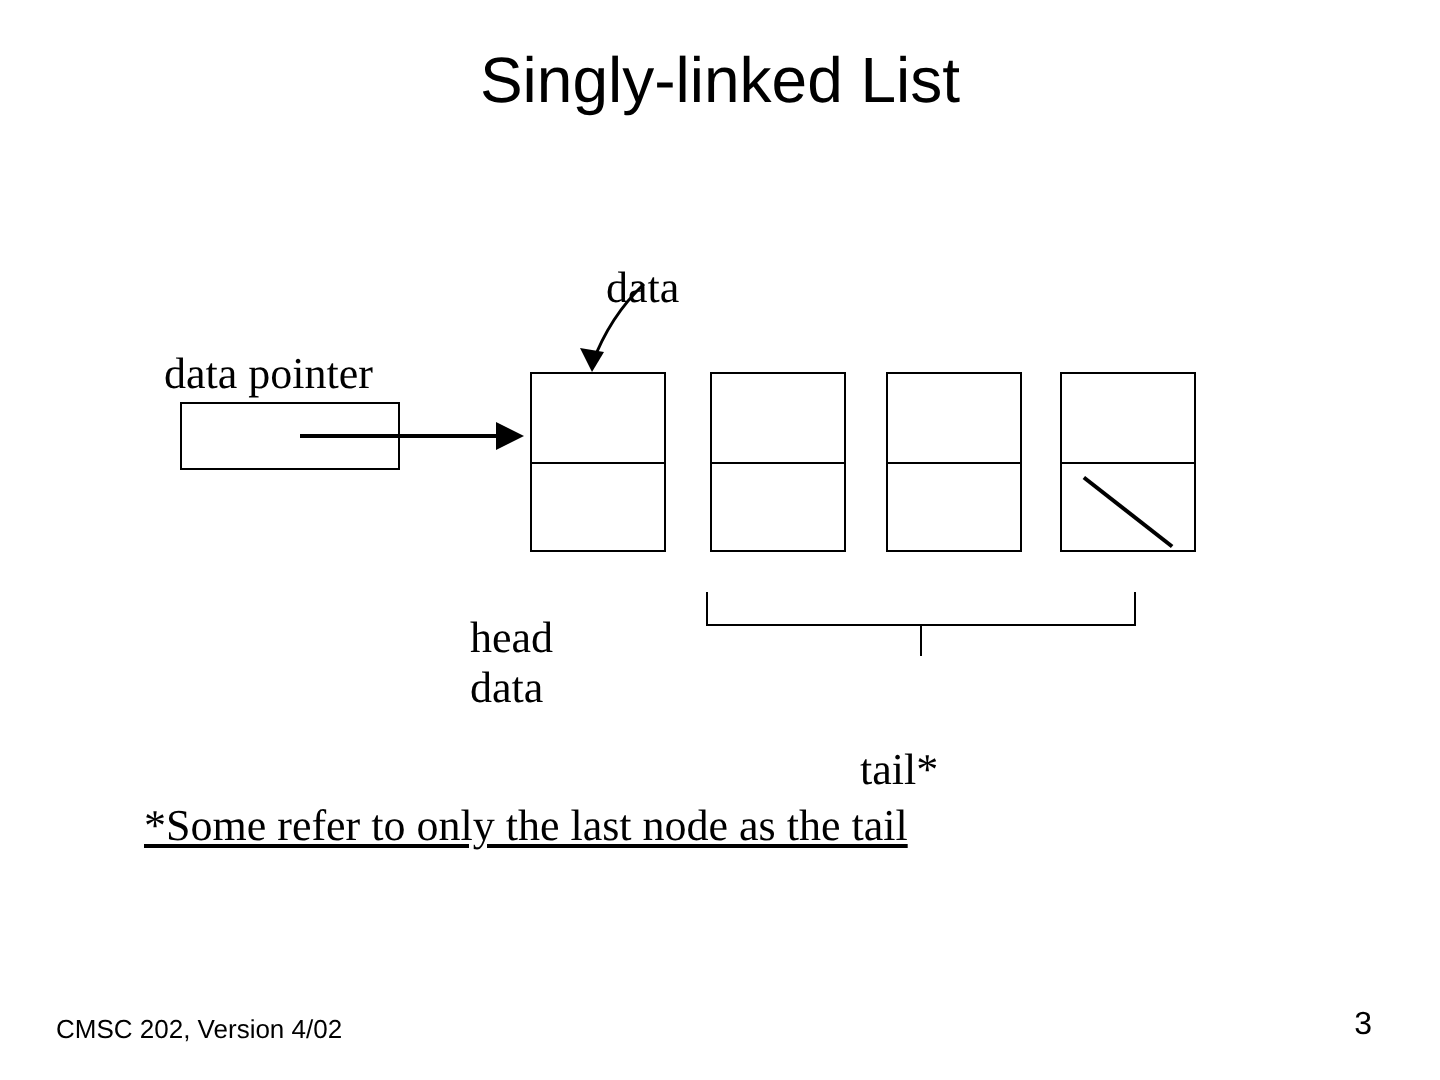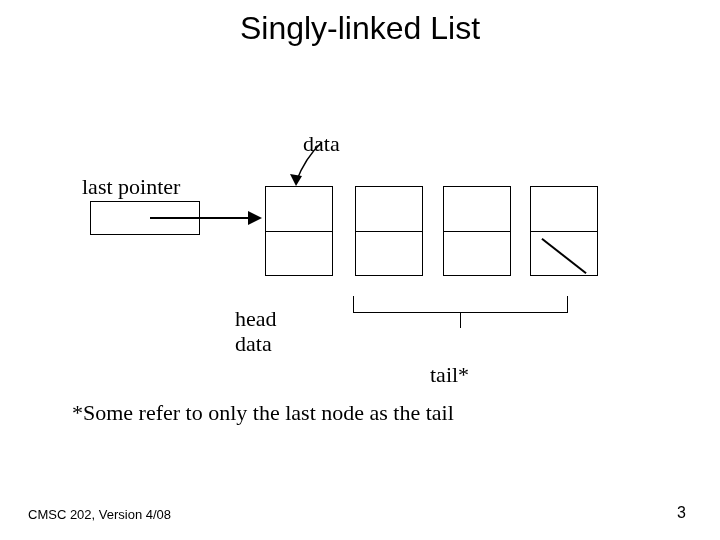--- a/index.html
+++ b/index.html
@@ -10,21 +10,21 @@
     height: 540px;
     background: #fff;
     font-family: Arial, Helvetica, sans-serif;
     color: #000;
     position: relative;
     overflow: hidden;
   }
   .title {
     font-size: 32px;
     text-align: center;
-    margin-top: 10px;
+    margin-top: 22px;
     font-weight: normal;
   }
   .label {
     position: absolute;
     font-family: "Times New Roman", Times, serif;
     font-size: 22px;
     margin-top: 16px;
   }
   .footnote {
     position: absolute;
@@ -102,24 +102,24 @@
     width: 720px; height: 540px;
     pointer-events: none;
   }
 </style>
 </head>
 <body>
 
 <h1 class="title">Singly-linked List</h1>
 
 <div class="label" style="left:303px; top:115px;">data</div>
-<div class="label" style="left:82px; top:158px;">last pointer</div>
+<div class="label" style="left:82px; top:158px;">data pointer</div>
 <div class="label" style="left:235px; top:290px; white-space:pre-line; line-height:1.15;">head
 data</div>
-<div class="label" style="left:430px; top:346px;">tail*</div>
+<div class="label" style="left:430px; top:356px;">tail*</div>
 
 <div class="box" style="left:90px; top:201px; width:110px; height:34px;"></div>
 
 <div class="arrow-shaft" style="left:150px; top:217px; width:100px;"></div>
 <div class="arrow-head-right" style="left:248px; top:211px;"></div>
 
 <div class="node" style="left:265px; top:186px;">
     <div class="divider"></div>
   </div>
 <div class="node" style="left:355px; top:186px;">
@@ -137,16 +137,16 @@
 <svg class="overlay">
   <path d="M 322 142 Q 305 158 296 182" stroke="#000" stroke-width="1.5" fill="none"></path>
   <polygon points="296,186 290,174 302,176" fill="#000"></polygon>
 </svg>
 
 <div class="bracket-v" style="left:353px; top:296px; height:16px;"></div>
 <div class="bracket-v" style="left:567px; top:296px; height:16px;"></div>
 <div class="bracket-h" style="left:353px; top:312px; width:215px;"></div>
 <div class="bracket-v" style="left:460px; top:312px; height:16px;"></div>
 
-<div class="footnote" style="left:72px; top:400px;">*Some refer to only the last node as the tail</div>
+<div class="footnote" style="left:72px; top:400px;text-decoration:underline;">*Some refer to only the last node as the tail</div>
 
-<div class="footer-left">CMSC 202, Version 4/08</div>
+<div class="footer-left">CMSC 202, Version 4/02</div>
 <div class="footer-right">3</div>
 
 </body></html>

